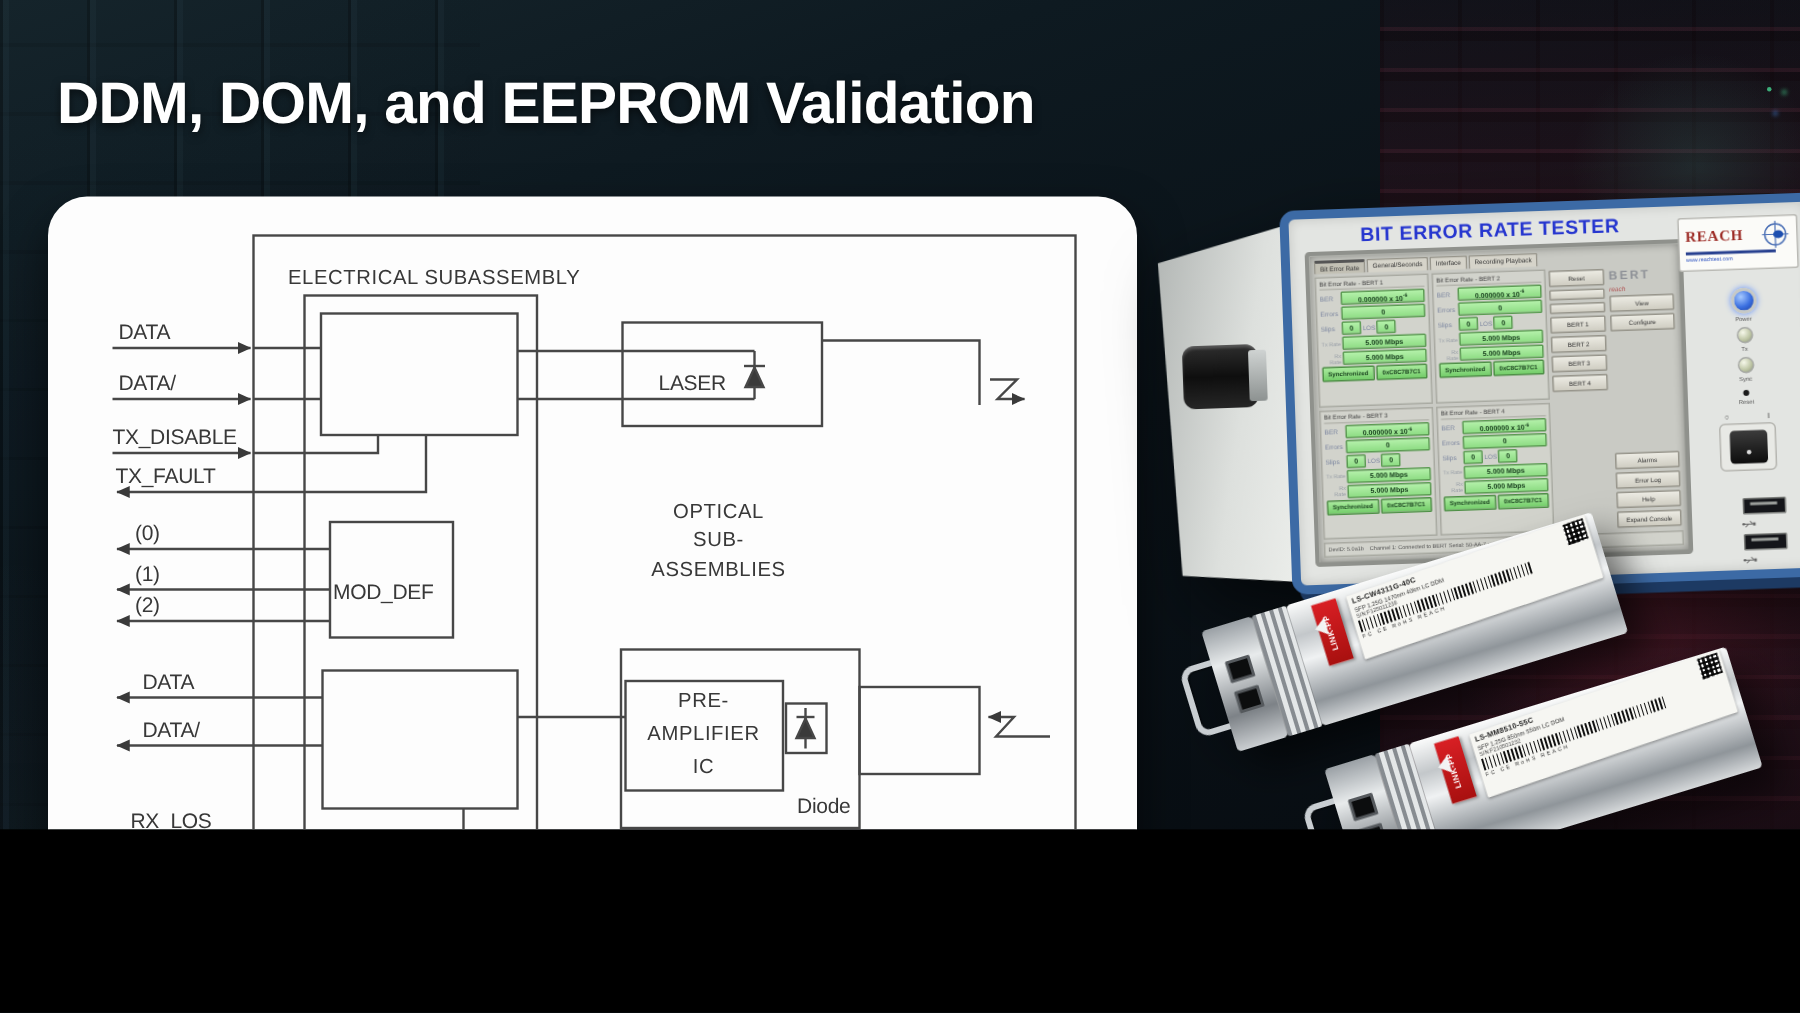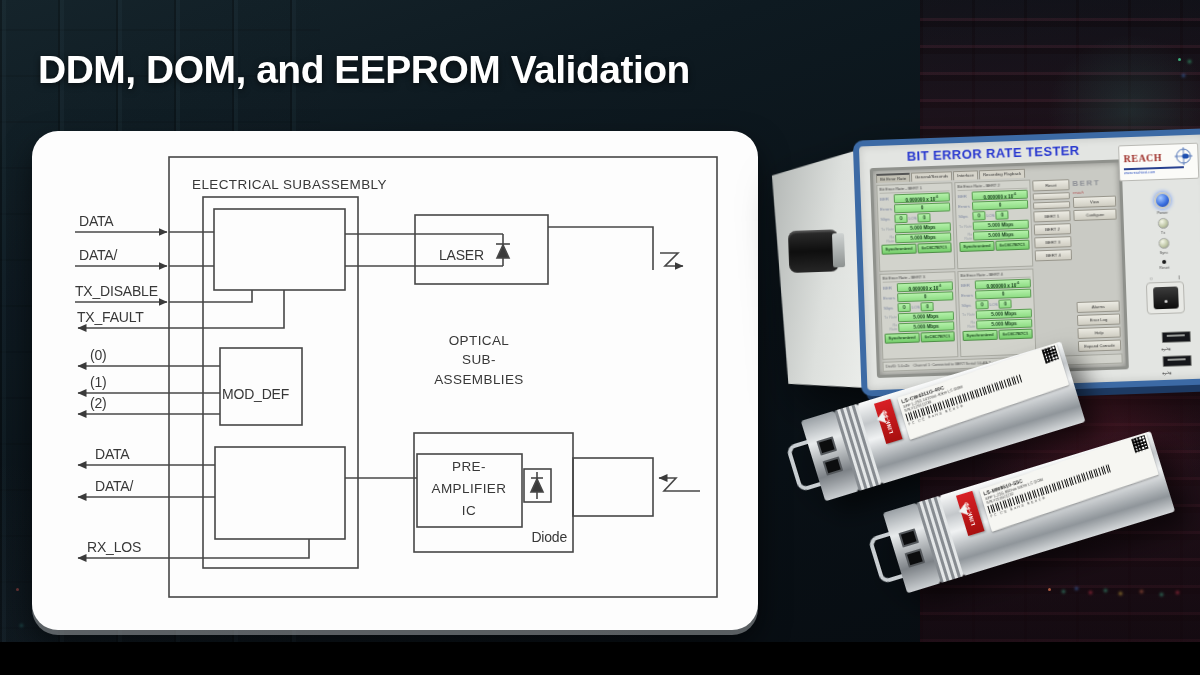--- a/index.html
+++ b/index.html
@@ -1,16 +1,16 @@
 <!DOCTYPE html>
 <html><head>
 <meta charset="utf-8">
 <style>
   html,body{margin:0;padding:0;background:#000;}
-  .stage{position:relative;width:1200px;height:642px;overflow:hidden;background:#0a1014;font-family:"Liberation Sans",sans-serif;}
+  .stage{position:relative;width:1200px;height:553px;overflow:hidden;background:#0a1014;font-family:"Liberation Sans",sans-serif;}
   
   .bg-grad{position:absolute;inset:0;background:linear-gradient(160deg,#16252c 0%,#0e1a21 26%,#0a1218 55%,#070c11 100%);}
   .bg-left-racks{position:absolute;left:0;top:0;width:320px;height:675px;opacity:.45;
     background:repeating-linear-gradient(90deg,rgba(0,0,0,.55) 0 2px,rgba(52,78,90,.28) 2px 6px,rgba(16,26,34,.12) 6px 58px),
                repeating-linear-gradient(0deg,rgba(0,0,0,.25) 0 2px,transparent 2px 46px);}
   .bg-streak{position:absolute;left:-120px;bottom:-120px;width:780px;height:340px;transform:rotate(-10deg);
     background:linear-gradient(25deg,rgba(130,170,190,.10),transparent 60%);}
   .bg-right-rack{position:absolute;right:0;top:0;width:280px;height:675px;
     background:linear-gradient(180deg,rgba(40,16,28,.25),rgba(78,24,40,.5) 42%,rgba(28,10,18,.55)),
       repeating-linear-gradient(0deg,rgba(0,0,0,.45) 0 6px,rgba(135,45,62,.20) 6px 9px,rgba(0,0,0,.18) 9px 27px),

